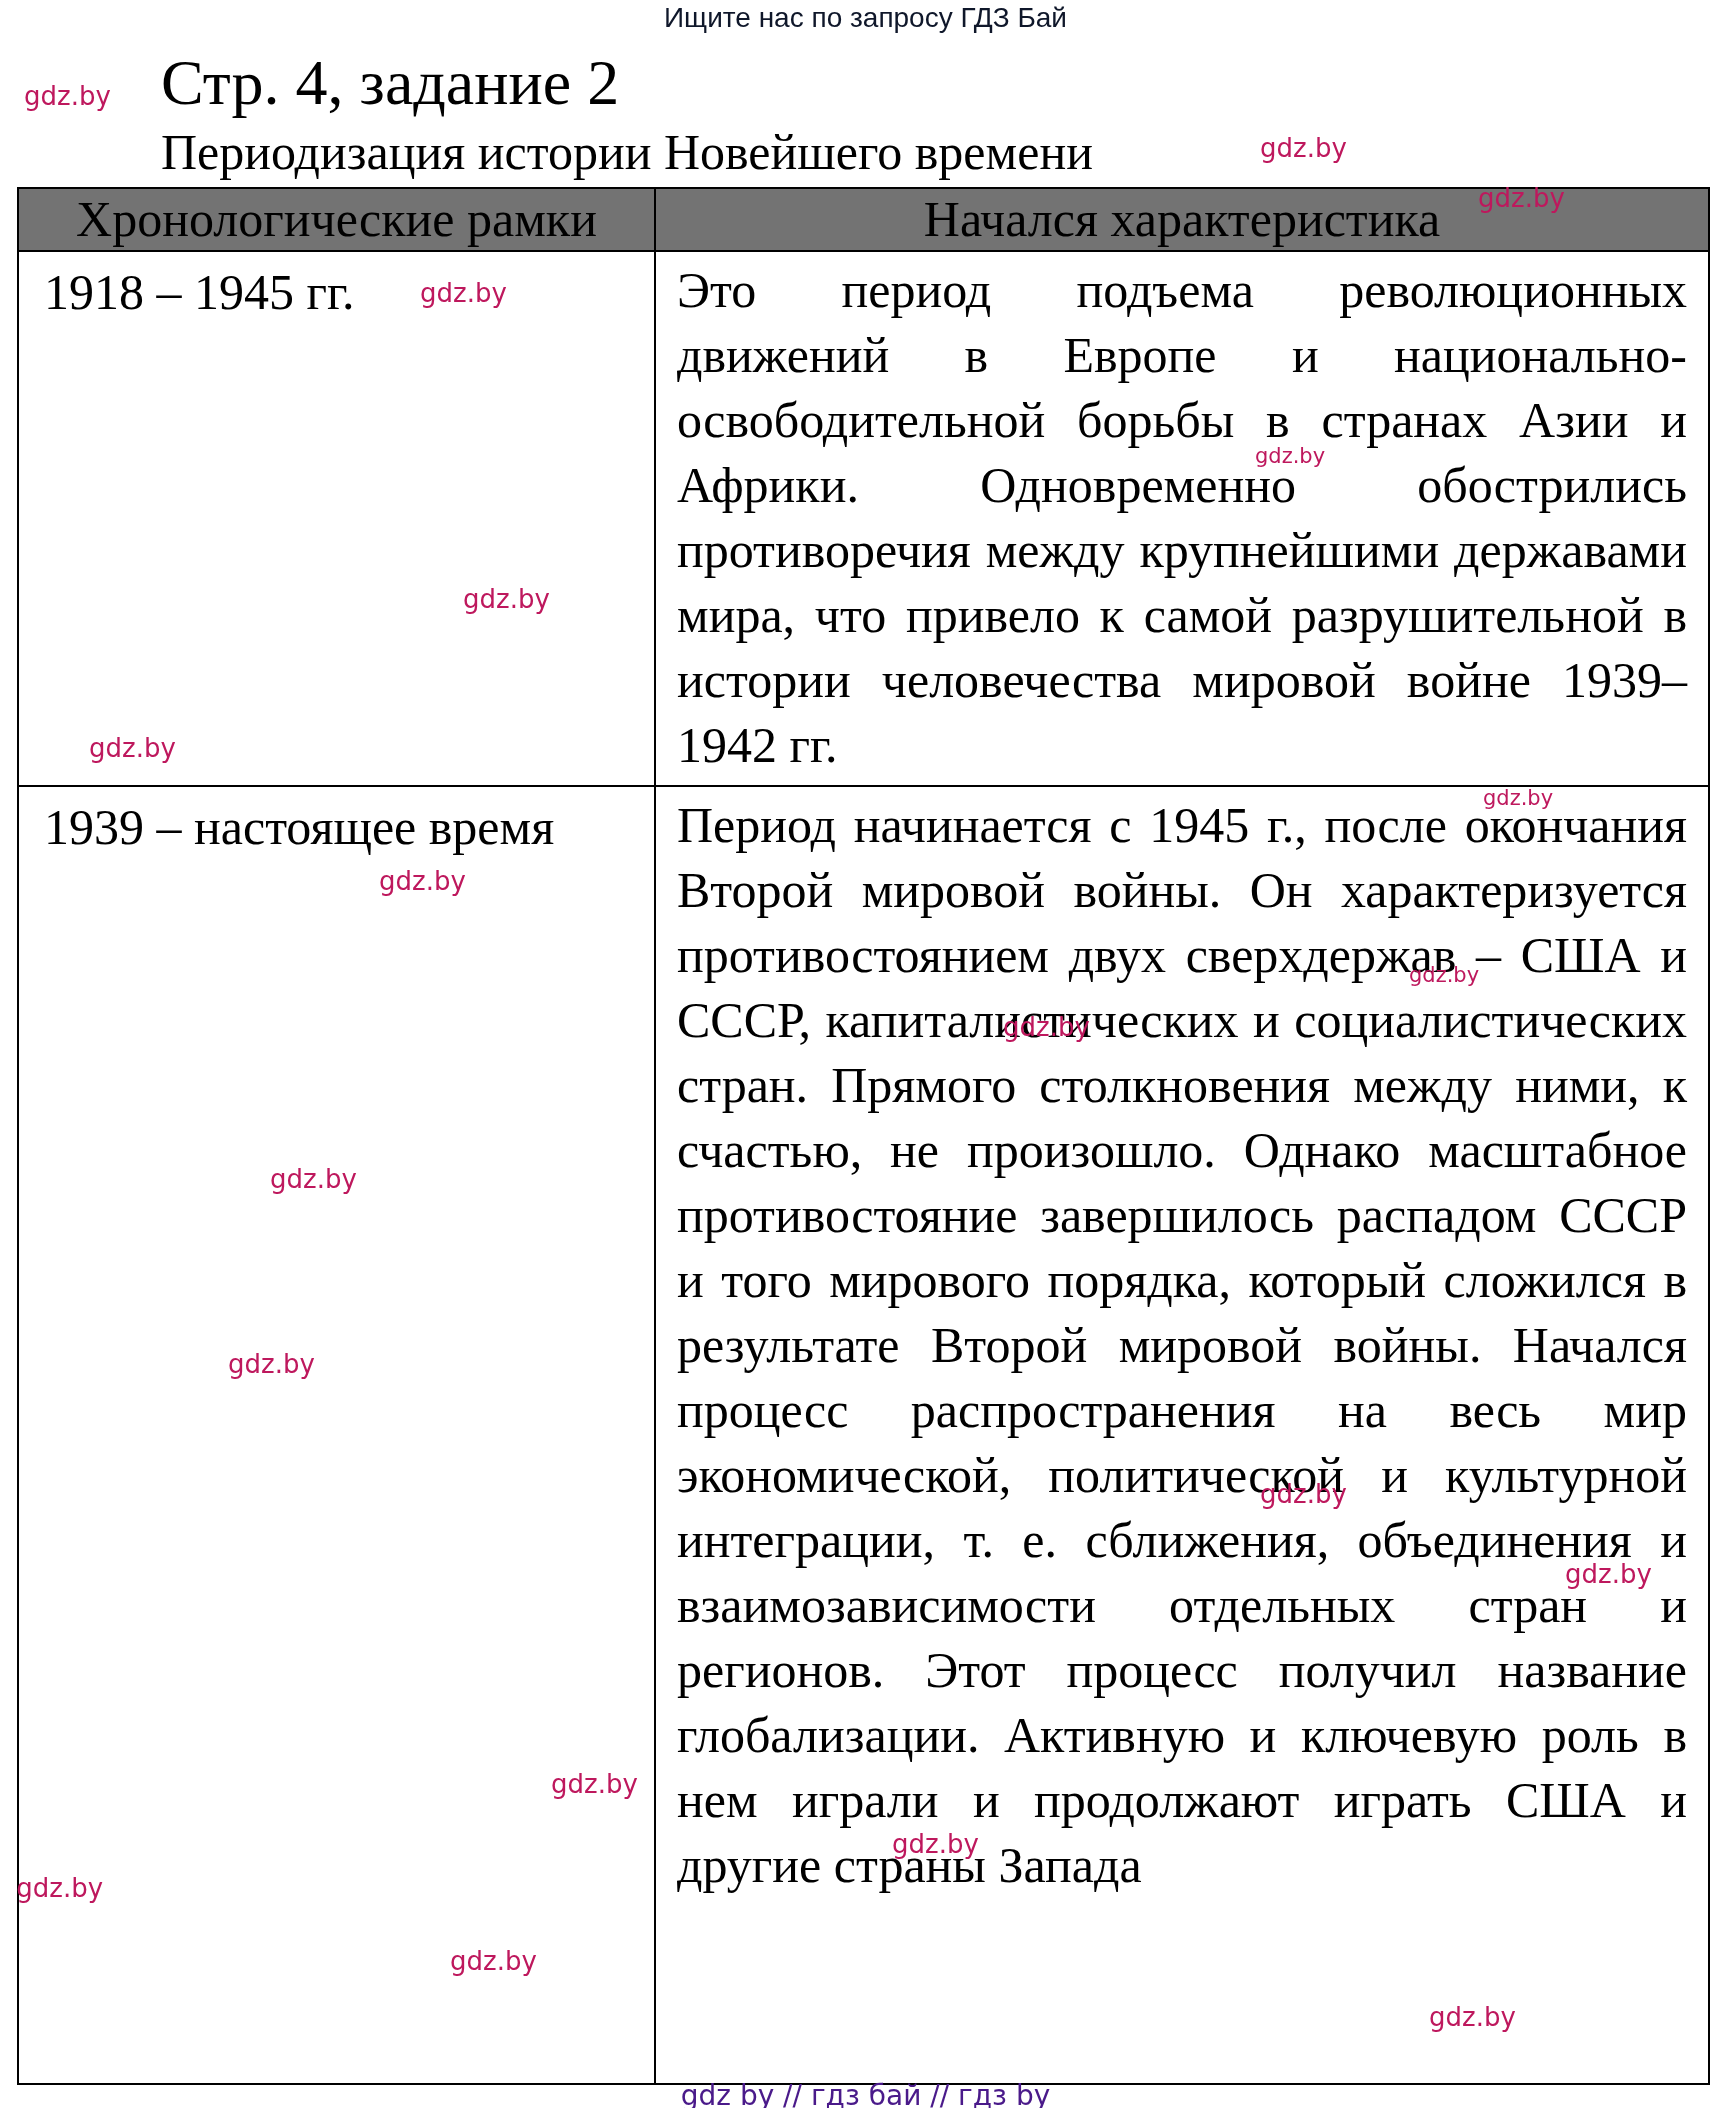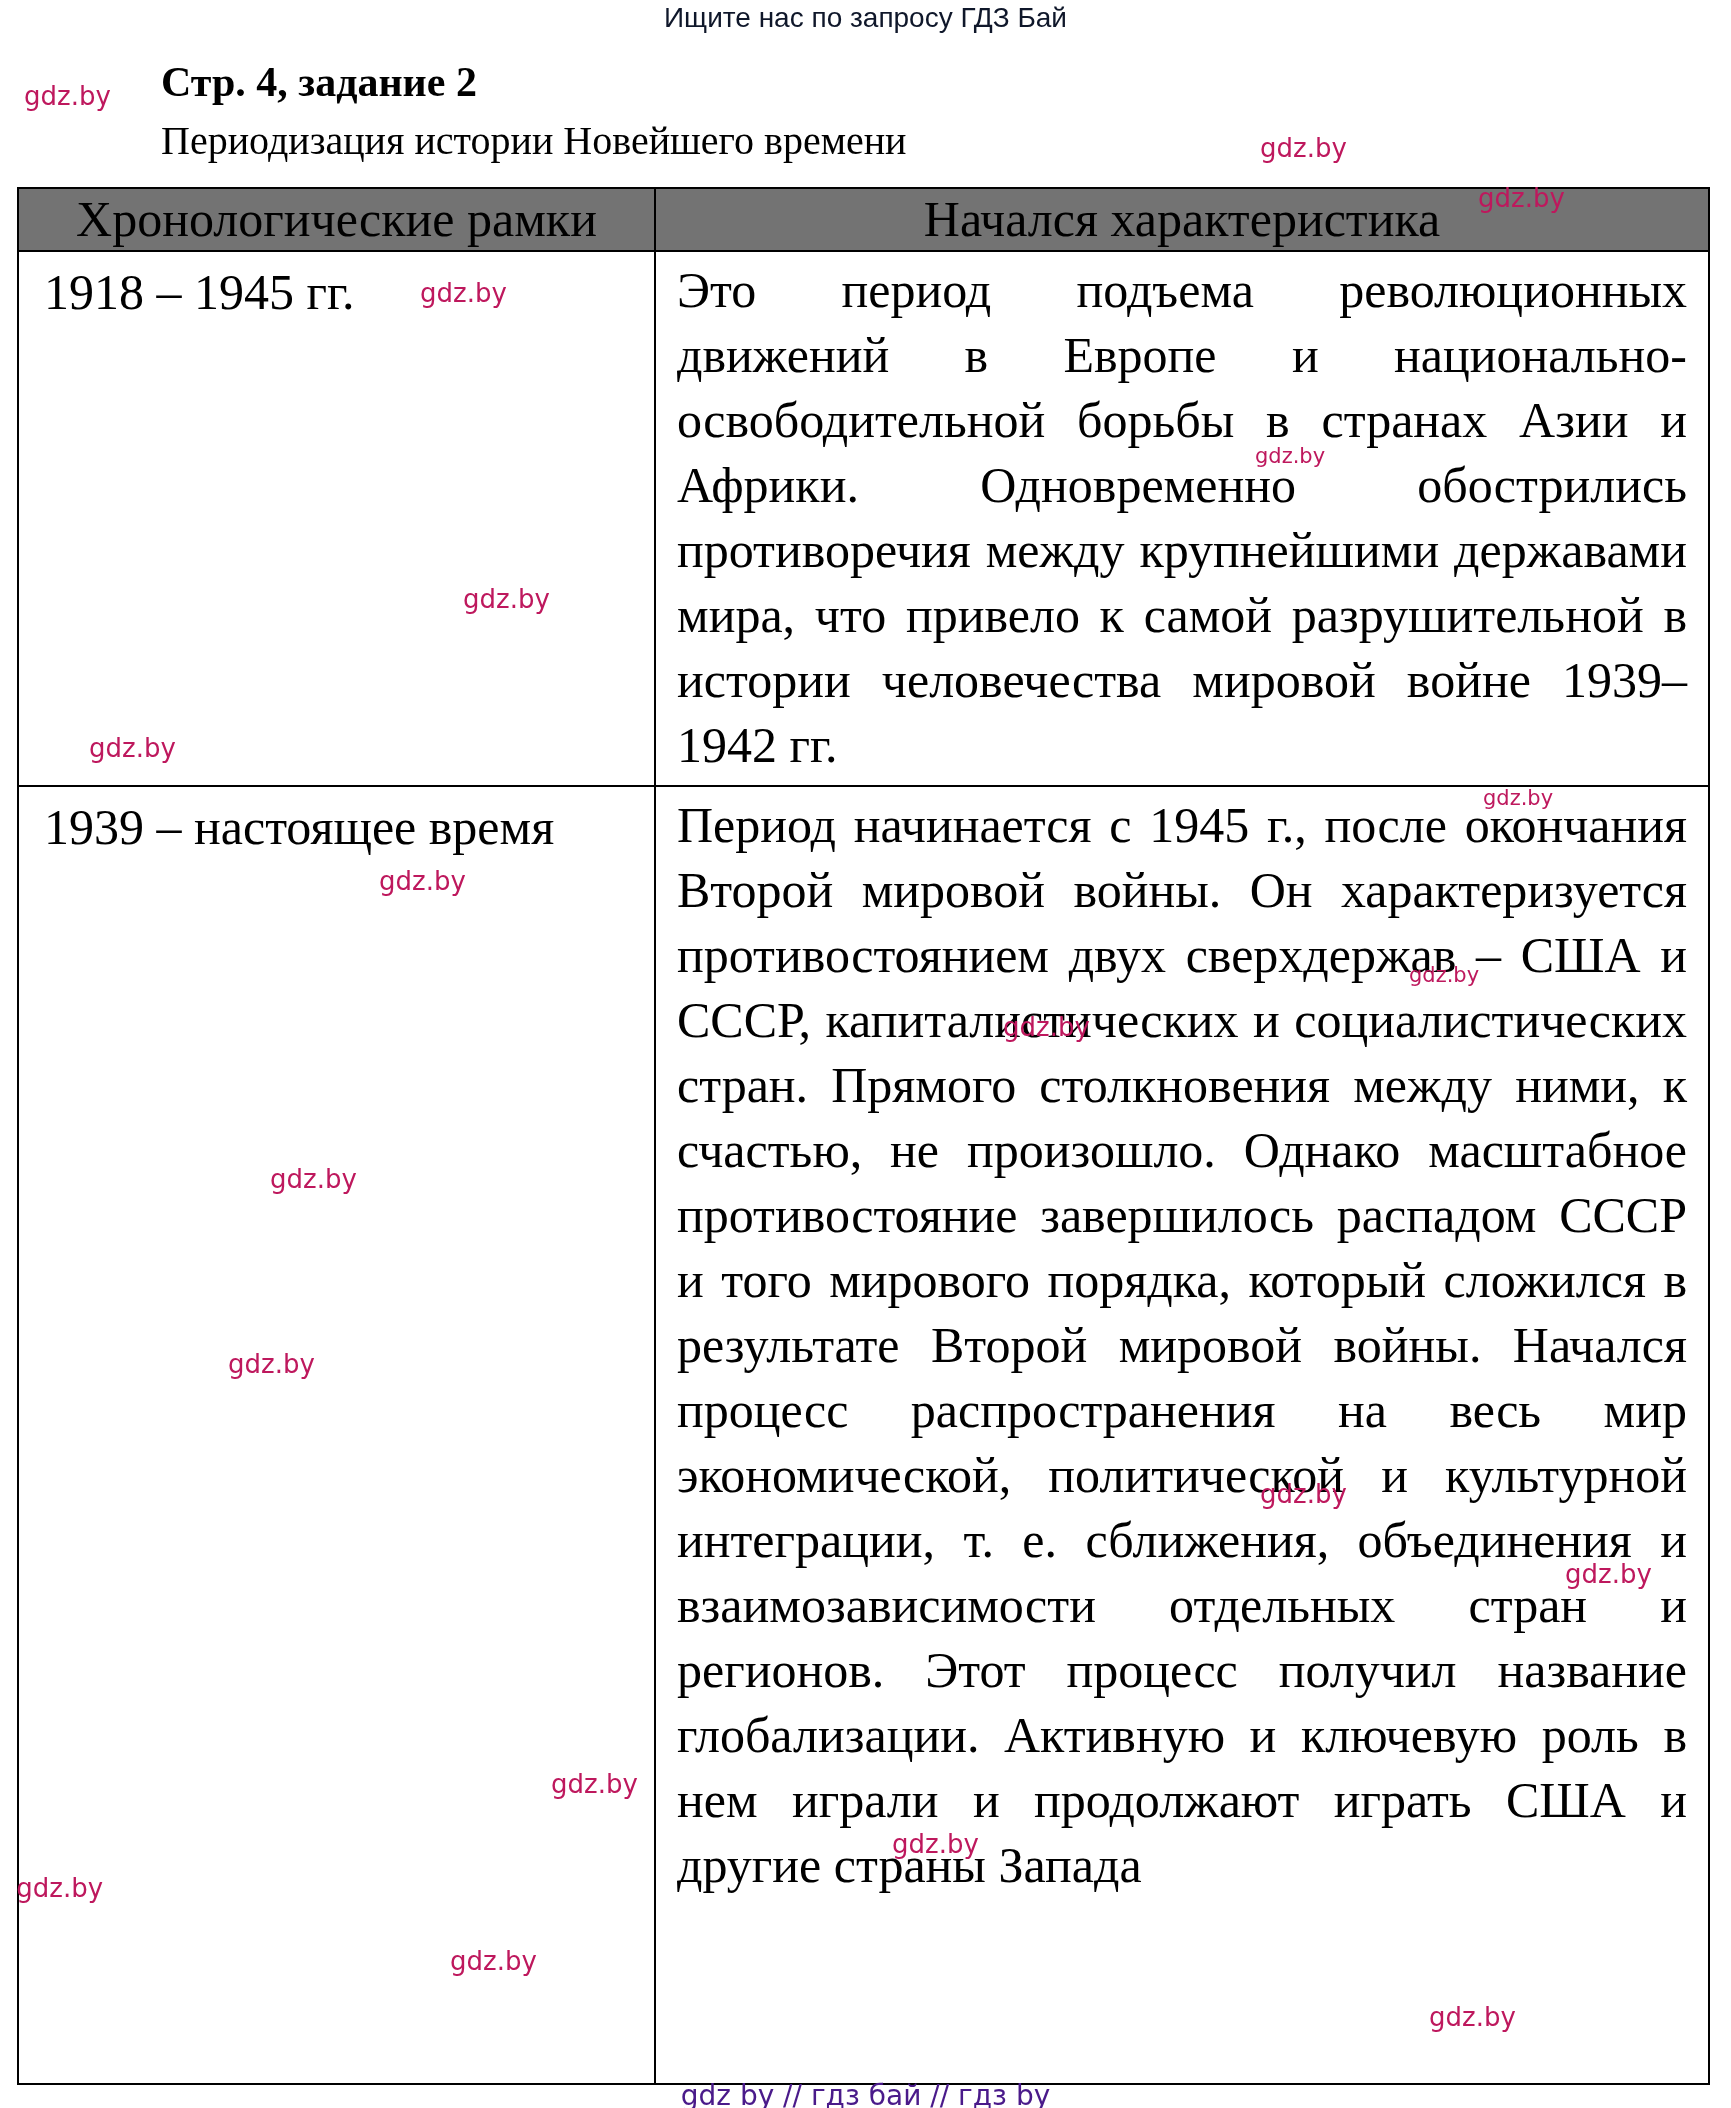--- a/index.html
+++ b/index.html
@@ -1,19 +1,19 @@
 <!DOCTYPE html>
 <html><head>
 <meta charset="utf-8">
 <style>
   html, body { margin:0; padding:0; background:#ffffff; }
   body { width:1731px; height:2109px; position:relative; overflow:hidden; font-family:"Liberation Serif", serif; color:#000; }
   .top-banner { position:absolute; top:0; left:0; width:1731px; text-align:center; font-family:"Liberation Sans", sans-serif; font-size:28px; color:#0f172a; line-height:32.5px; top:1.9px; }
-  .heading { position:absolute; left:161px; top:52px; font-family:"Liberation Serif", serif; font-weight:bold; font-size:42px; line-height:61px; }
-  .subtitle { position:absolute; left:161px; top:110px; font-size:40px; line-height:61px; }
+  .heading { position:absolute; left:161px; top:52px; font-family:"Liberation Serif", serif; font-weight:normal; font-size:64px; line-height:61px; }
+  .subtitle { position:absolute; left:161px; top:122px; font-size:50px; line-height:61px; }
   .wm { position:absolute; font-family:"DejaVu Sans", sans-serif; font-size:26px; color:#be185d; line-height:29px; white-space:nowrap; }
   .wm.small { font-size:21px; }
   table.periods { position:absolute; left:17px; top:187px; width:1693px; border-collapse:collapse; table-layout:fixed; }
   table.periods th, table.periods td { border:2.9px solid #000; vertical-align:top; padding:0; }
   table.periods th { background:#737373; font-weight:normal; font-size:50px; height:61px; line-height:61px; text-align:center; }
   .col1 { width:637px; }
   .range { font-size:50px; line-height:57px; padding:11.5px 0 0 25px; display:block; }
   .desc { font-size:50px; line-height:65px; padding:5.7px 21px 7.6px 21px; text-align:justify; text-align-last:left; }
   .row1 td { height:519px; }
   .row2 td { height:1296px; }

